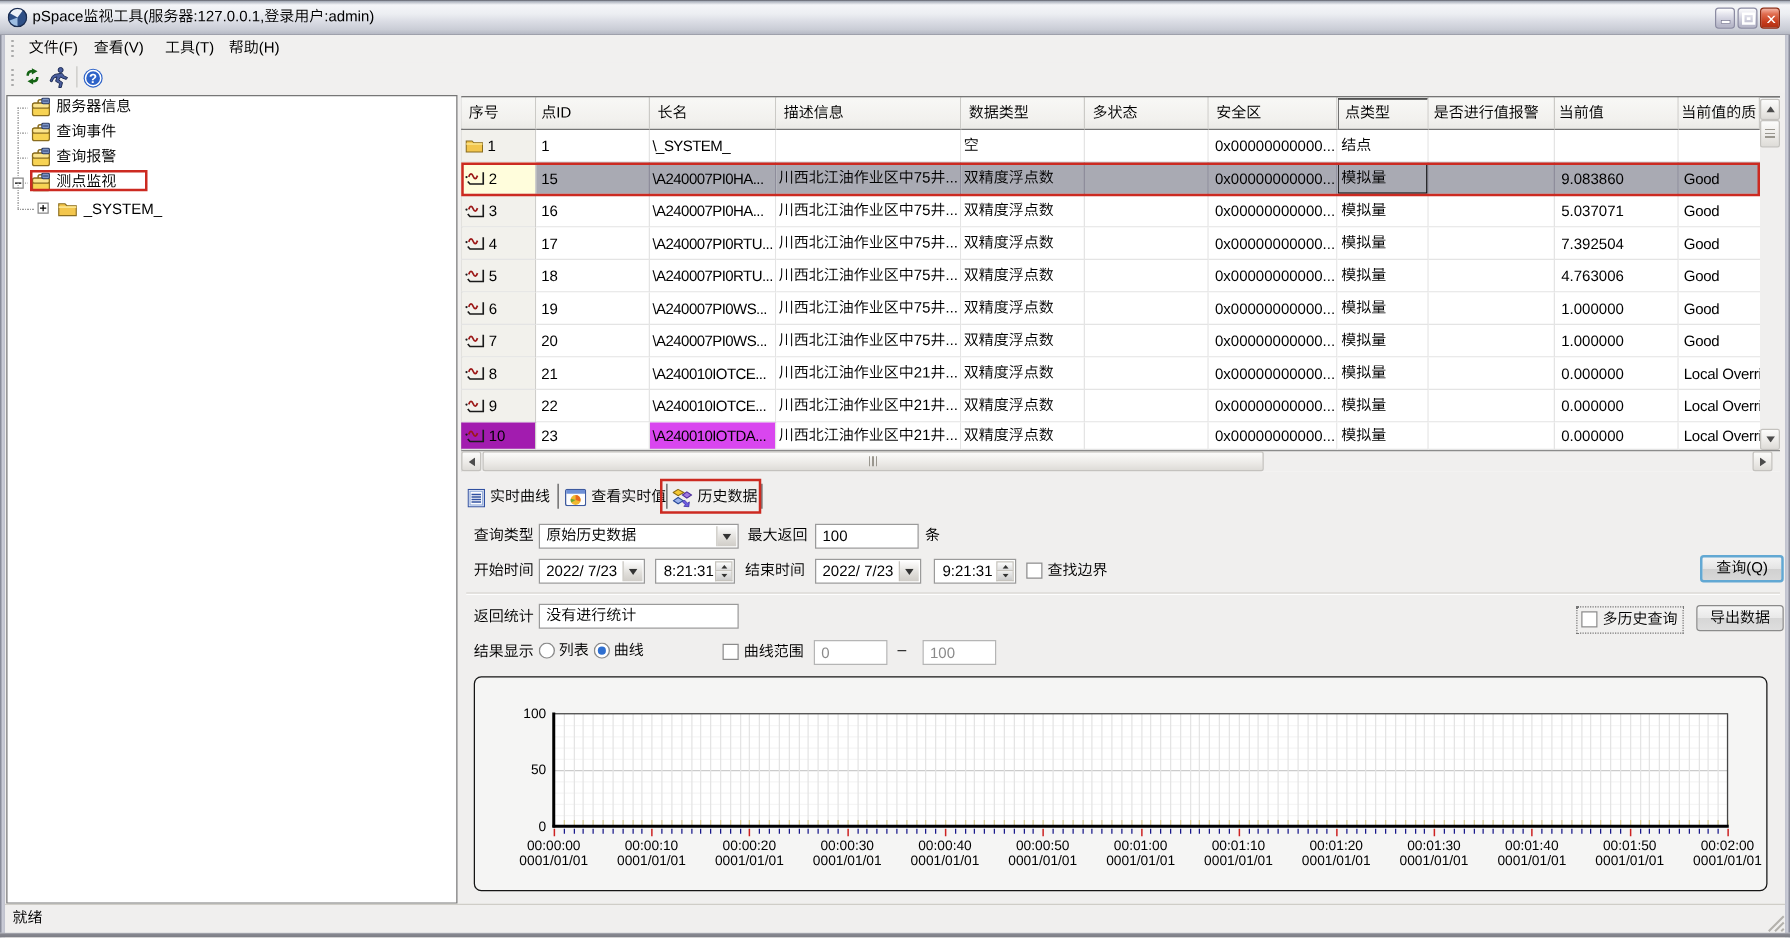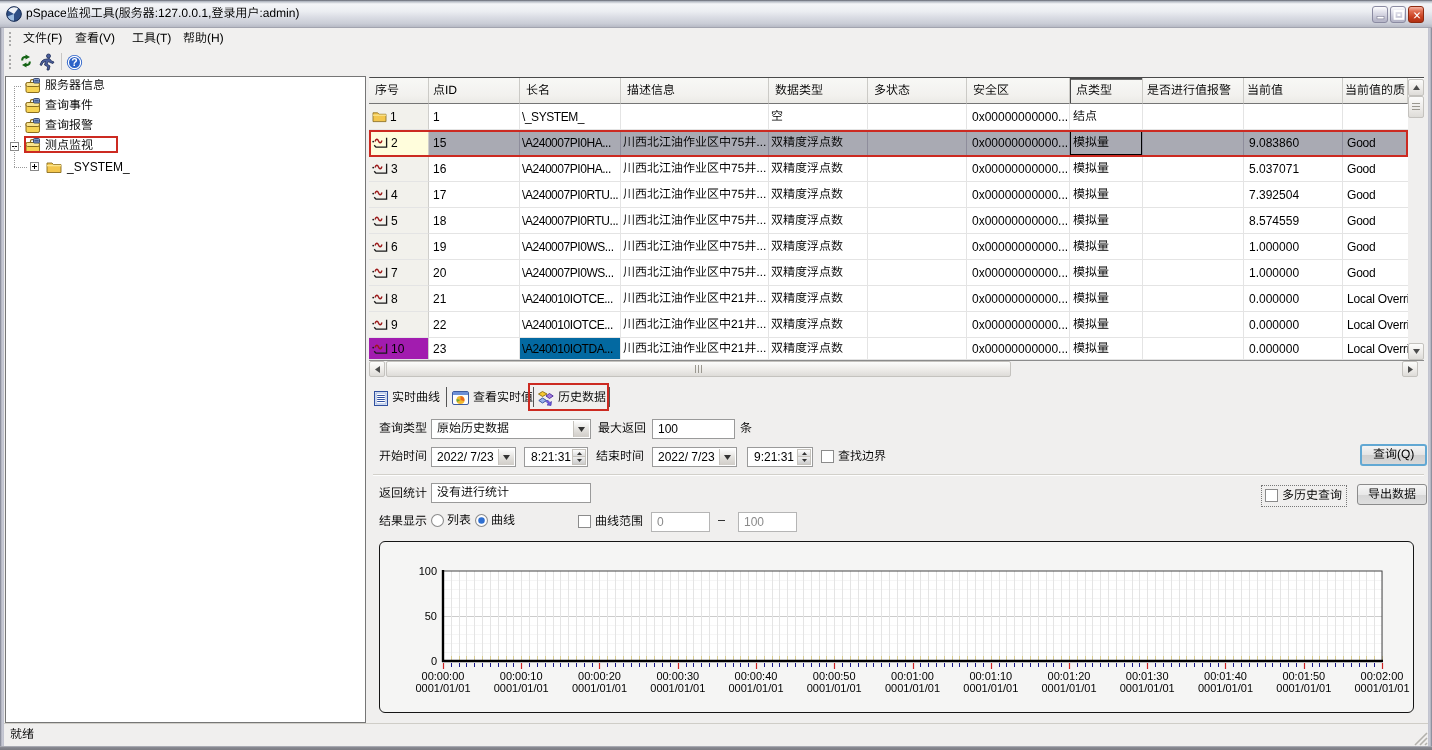--- a/index.html
+++ b/index.html
@@ -860,21 +860,21 @@
           <use href="#g62df" x="1000"></use>
           <use href="#g91cf" x="2000"></use>
         </g>
       </svg>
     </div>
   </div>
 <div class="a" style="left:1143px;top:208px;width:101px;height:26px;background:#fff;border-right:1px solid #e4e4e4;border-bottom:1px solid #e4e4e4;overflow:hidden">
     <div class="flex" style="height:100%;padding-left:6px;white-space:nowrap"></div>
   </div>
 <div class="a" style="left:1244px;top:208px;width:99px;height:26px;background:#fff;border-right:1px solid #e4e4e4;border-bottom:1px solid #e4e4e4;overflow:hidden">
-    <div class="flex" style="height:100%;padding-left:5px;white-space:nowrap">8.574559</div>
+    <div class="flex" style="height:100%;padding-left:5px;white-space:nowrap">4.763006</div>
   </div>
 <div class="a" style="left:1343px;top:208px;width:65px;height:26px;background:#fff;border-bottom:1px solid #e4e4e4;overflow:hidden">
     <div class="flex" style="height:100%;padding-left:4px;white-space:nowrap">
       <span style="letter-spacing:-0.2px">Good</span>
     </div>
   </div>
 <div class="a" style="left:369px;top:234px;width:60px;height:26px;background:#f2f1ec;border-right:1px solid #cfcecb;border-bottom:1px solid #e4e4e4;overflow:hidden">
     <div class="flex" style="height:100%;padding-left:3px;white-space:nowrap">
       <svg width="16" height="12" viewBox="0 0 16 12" style="flex:none">
 <path d="M2.2 8.2 L4 10.2 L14.6 10.2 L14.6 0.8" fill="none" stroke="#1a1a1a" stroke-width="1.3"></path>
@@ -1212,21 +1212,21 @@
 <path d="M2.2 8.2 L4 10.2 L14.6 10.2 L14.6 0.8" fill="none" stroke="#1a1a1a" stroke-width="1.3"></path>
 <circle cx="1.2" cy="4.6" r="0.9" fill="#1a1a1a"></circle>
 <path d="M3 4.5 C4 1.5 5.5 1.5 6.5 4 C7.5 6.5 9 6.5 10 3.5" fill="none" stroke="#9c1818" stroke-width="1.4"></path>
 </svg>
       <span style="margin-left:3px">10</span>
     </div>
   </div>
 <div class="a" style="left:429px;top:338px;width:91px;height:22px;background:#fff;border-right:1px solid #e4e4e4;border-bottom:1px solid #e4e4e4;overflow:hidden">
     <div class="flex" style="height:100%;padding-left:4px;white-space:nowrap">23</div>
   </div>
-<div class="a" style="left:520px;top:338px;width:101px;height:22px;background:#0369a1;border-right:1px solid #e4e4e4;border-bottom:1px solid #e4e4e4;overflow:hidden">
+<div class="a" style="left:520px;top:338px;width:101px;height:22px;background:#d946ef;border-right:1px solid #e4e4e4;border-bottom:1px solid #e4e4e4;overflow:hidden">
     <div class="flex" style="height:100%;padding-left:2px;white-space:nowrap">
       <span class="tt">\A240010IOTDA...</span>
     </div>
   </div>
 <div class="a" style="left:621px;top:338px;width:148px;height:22px;background:#fff;border-right:1px solid #e4e4e4;border-bottom:1px solid #e4e4e4;overflow:hidden">
     <div class="flex" style="height:100%;padding-left:2px;white-space:nowrap">
       <svg class="t " width="144" height="14" viewBox="0 0 144 14">
         <g transform="matrix(0.0120 0 0 -0.0120 0 10)">
           <use href="#g5ddd"></use>
           <use href="#g897f" x="1000"></use>

